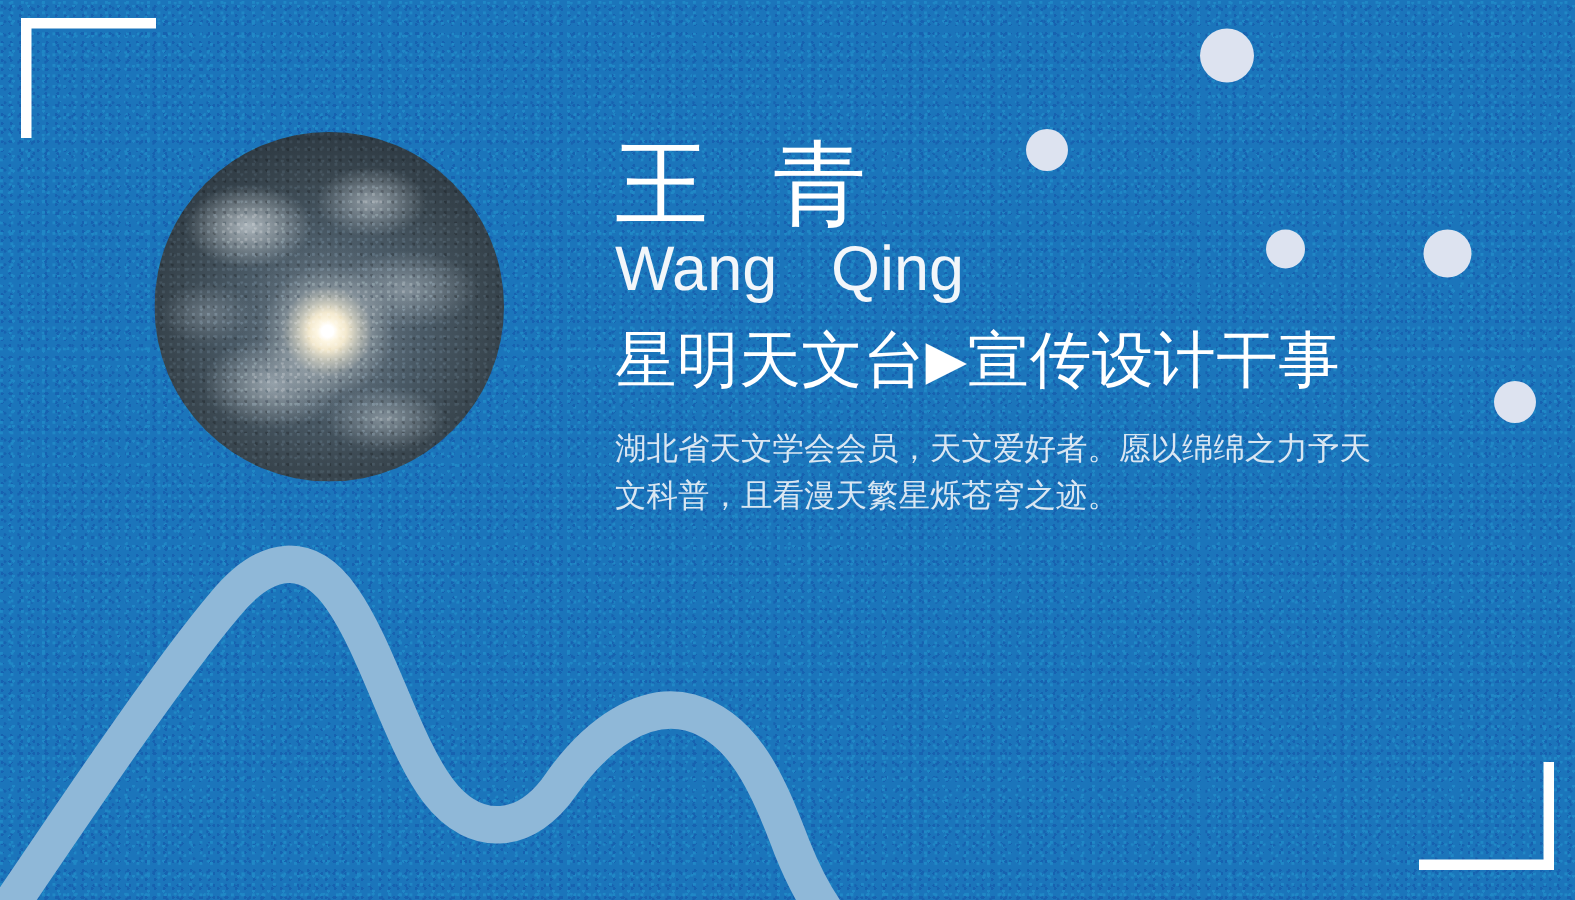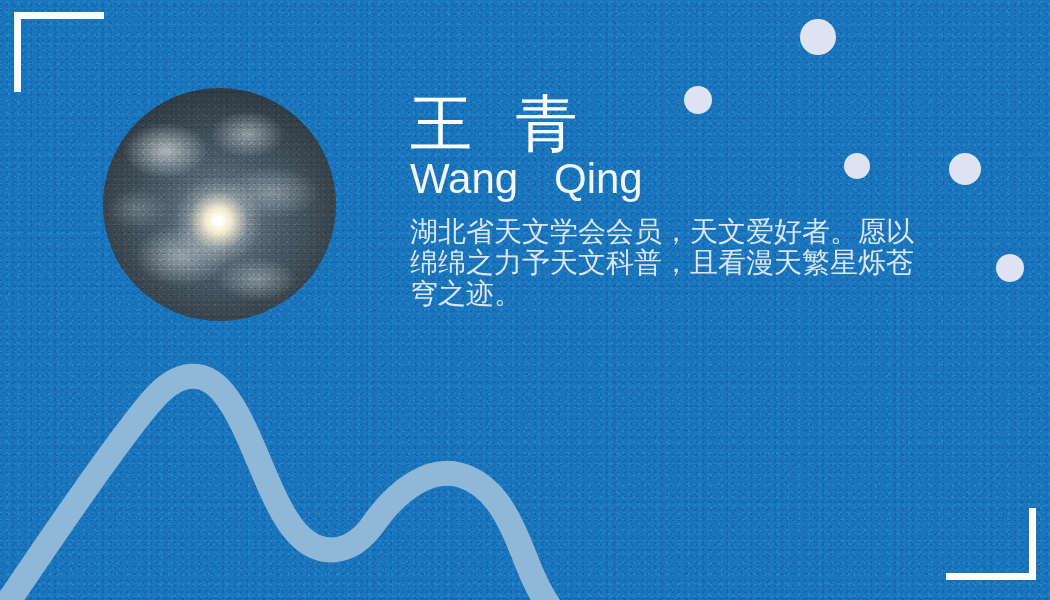--- a/index.html
+++ b/index.html
@@ -75,21 +75,21 @@
     margin-top:4px;display:block;white-space:nowrap;
     color:#f2f6fa;font-size:42px;line-height:34px;font-weight:300;
   }
   #name-latin .surname{display:inline-block;width:144px;}
   #role-line{
     margin-top:20px;color:#ffffff;font-size:41px;line-height:48px;
     font-weight:300;white-space:nowrap;letter-spacing:.01em;
   }
   #role-line .tri{font-size:36px;vertical-align:2px;}
   #bio{
-    margin-top:20px;color:#d9e6f2;font-size:28px;line-height:31px;
+    margin-top:20px;color:#d9e6f2;font-size:21px;line-height:31px;
     font-weight:400;width:520px;
   }
 </style>
 </head>
 <body>
 
 <div id="slide">
 
   <div id="texture"></div>
 
@@ -117,16 +117,19 @@
 
   <div id="photo">
     <div class="grain"></div>
   </div>
 
   <div id="textblock">
     <div id="name-cn">王青</div>
     <div id="name-latin">
       <span class="surname">Wang</span><span>Qing</span>
     </div>
+    <div id="role-line">
+      <span>星明天文台</span><span class="tri">▶</span><span>宣传设计干事</span>
+    </div>
     <div id="bio">湖北省天文学会会员，天文爱好者。愿以绵绵之力予天文科普，且看漫天繁星烁苍穹之迹。</div>
   </div>
 
 </div>
 
 </body></html>

